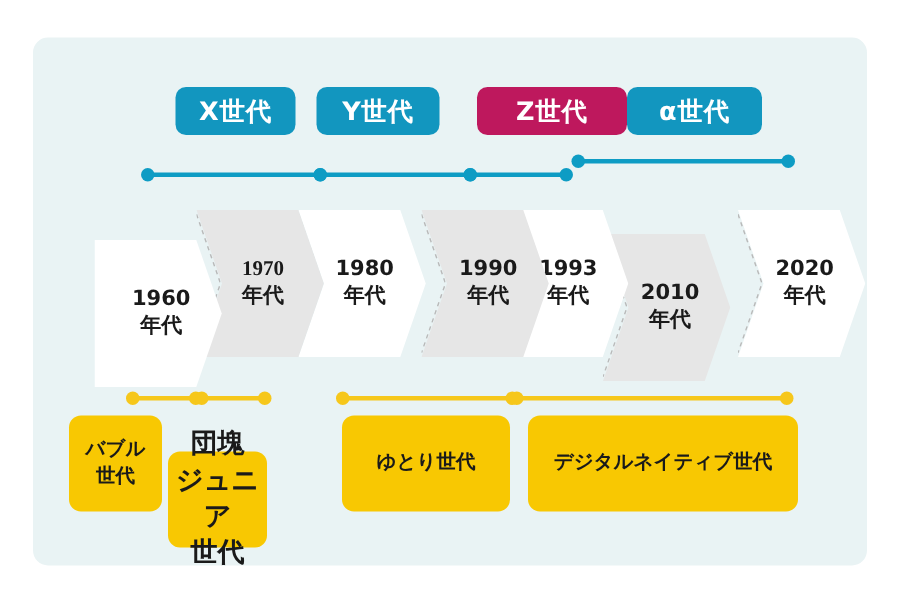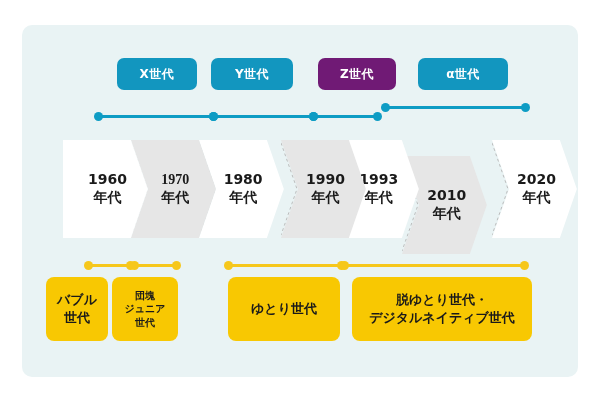--- a/index.html
+++ b/index.html
@@ -22,21 +22,21 @@
     border-radius: 10px;
   }
 
   
   .gen-badge {
     position: absolute;
     height: 32px;
     border-radius: 7px;
     background: #1296bf;
     color: #ffffff;
-    font-size: 12px;
+    font-size: 17px;
     font-weight: bold;
     display: flex;
     align-items: center;
     justify-content: center;
     letter-spacing: 0.5px;
     white-space: nowrap;
   }
 
   
   .blue-line {
@@ -112,37 +112,37 @@
     font-size: 13px;
     font-weight: bold;
     display: flex;
     align-items: center;
     justify-content: center;
     text-align: center;
     line-height: 1.35;
     box-sizing: border-box;
     padding: 4px;
   }
-  .yel-box.small { font-size: 10px; }
+  .yel-box.small { font-size: 18px; margin-top: 24px; }
 </style>
 </head>
 <body>
 
 <div id="stage">
 
   <div id="panel"></div>
 
   <div id="badges-layer">
       <div class="gen-badge" style="left: 117px; top: 58px; width: 80px; background: rgb(18, 150, 191);">
         <span>X世代</span>
       </div>
       <div class="gen-badge" style="left: 211px; top: 58px; width: 82px; background: rgb(18, 150, 191);">
         <span>Y世代</span>
       </div>
-      <div class="gen-badge" style="left: 318px; top: 58px; width: 78px; background: #701a75;">
+      <div class="gen-badge" style="left: 318px; top: 58px; width: 100px; background: #be185d;">
         <span>Z世代</span>
       </div>
       <div class="gen-badge" style="left: 418px; top: 58px; width: 90px; background: rgb(18, 150, 191);">
         <span>α世代</span>
       </div>
     </div>
 
   <div id="blue-spans-layer">
       <div class="blue-line" style="left: 98px; top: 115px; width: 115px; background: rgb(14, 156, 196);"></div>
       <div class="blue-dot" style="left: 94px; top: 112px; background: rgb(14, 156, 196);"></div>
@@ -152,21 +152,21 @@
       <div class="blue-dot" style="left: 309px; top: 112px; background: rgb(14, 156, 196);"></div>
       <div class="blue-line" style="left: 313px; top: 115px; width: 64px; background: rgb(14, 156, 196);"></div>
       <div class="blue-dot" style="left: 309px; top: 112px; background: rgb(14, 156, 196);"></div>
       <div class="blue-dot" style="left: 373px; top: 112px; background: rgb(14, 156, 196);"></div>
       <div class="blue-line" style="left: 385px; top: 106px; width: 140px; background: rgb(14, 156, 196);"></div>
       <div class="blue-dot" style="left: 381px; top: 103px; background: rgb(14, 156, 196);"></div>
       <div class="blue-dot" style="left: 521px; top: 103px; background: rgb(14, 156, 196);"></div>
     </div>
 
   <div id="chevron-bar">
-      <div class="chev" style="left: 0px; width: 84.8571px; z-index: 7;">
+      <div class="chev" style="left: 0px; width: 84.8571px; z-index: 7; margin-top: 20px;">
         <svg class="chev-body" viewBox="0 0 84.85714285714286 98" preserveAspectRatio="none" width="84.85714285714286" height="98">
           <path d="M 0 0 L 67.85714285714286 0 L 84.85714285714286 49 L 67.85714285714286 98 L 0 98 Z" fill="#ffffff"></path>
         </svg>
         <div class="lbl">
           <div>1960</div>
           <div>年代</div>
         </div>
       </div>
       <div class="chev" style="left: 67.8571px; width: 84.8571px; z-index: 6; font-family: Liberation Serif, serif;">
         <svg class="chev-body" viewBox="0 0 84.85714285714286 98" preserveAspectRatio="none" width="84.85714285714286" height="98">
@@ -271,19 +271,18 @@
           <div>世代</div>
         </div>
       </div>
       <div class="yel-box" style="left: 228px; top: 277px; width: 112px; height: 64px; background: rgb(248, 200, 2);">
         <div>
           <div>ゆとり世代</div>
         </div>
       </div>
       <div class="yel-box" style="left: 352px; top: 277px; width: 180px; height: 64px; background: rgb(248, 200, 2);">
         <div>
-          <div>脱ゆとり世代・</div>
           <div>デジタルネイティブ世代</div>
         </div>
       </div>
     </div>
 
 </div>
 
 </body></html>

